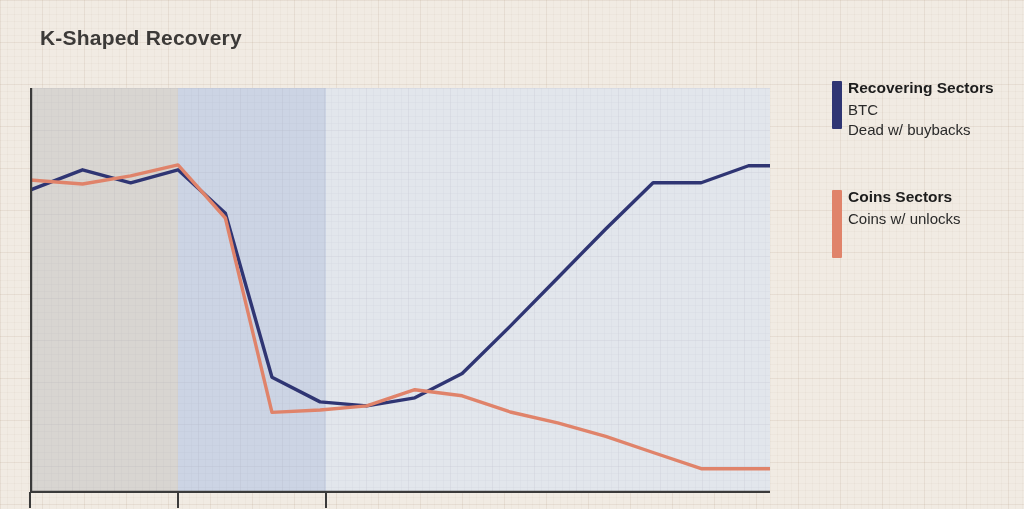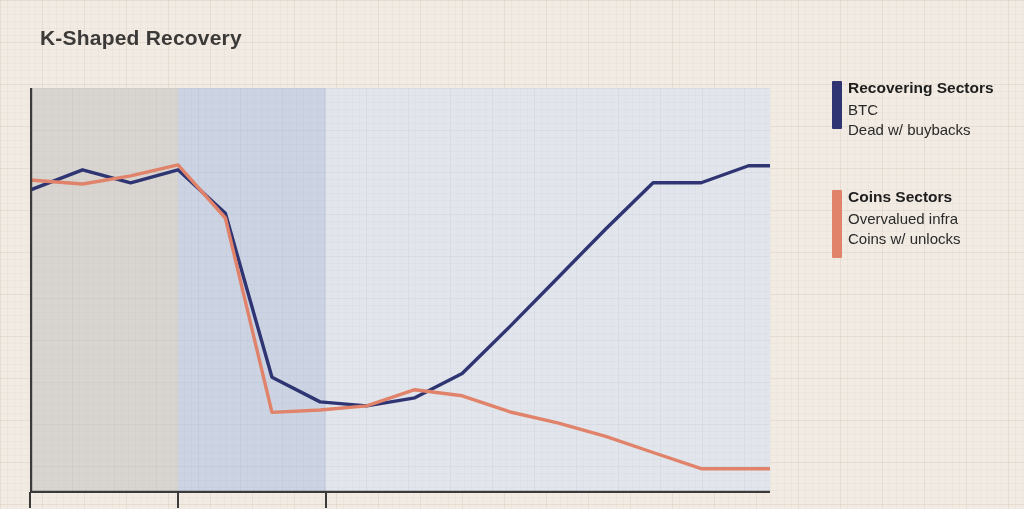--- a/index.html
+++ b/index.html
@@ -143,21 +143,20 @@
     <div class="legend-group">
       <div class="legend-swatch" style="background:#2f3573;height:48px;"></div>
       <div class="legend-heading">Recovering Sectors</div>
       <div class="legend-item">BTC</div>
       <div class="legend-item">Dead w/ buybacks</div>
     </div>
 
     <div class="legend-group" style="margin-top:48px;">
       <div class="legend-swatch" style="background:#e0836a;height:68px;"></div>
       <div class="legend-heading">Coins Sectors</div>
-      <div class="legend-item">Overvalued infra</div>
       <div class="legend-item">Coins w/ unlocks</div>
     </div>
 
   </div>
 
 <div style="position: absolute; width: 2.4px; height: 16px; background: rgb(58, 58, 58); left: 28.8px; top: 492px;"></div>
     <div style="position: absolute; width: 2.4px; height: 16px; background: rgb(58, 58, 58); left: 176.8px; top: 492px;"></div>
     <div style="position: absolute; width: 2.4px; height: 16px; background: rgb(58, 58, 58); left: 324.8px; top: 492px;"></div>
   </div>
 

